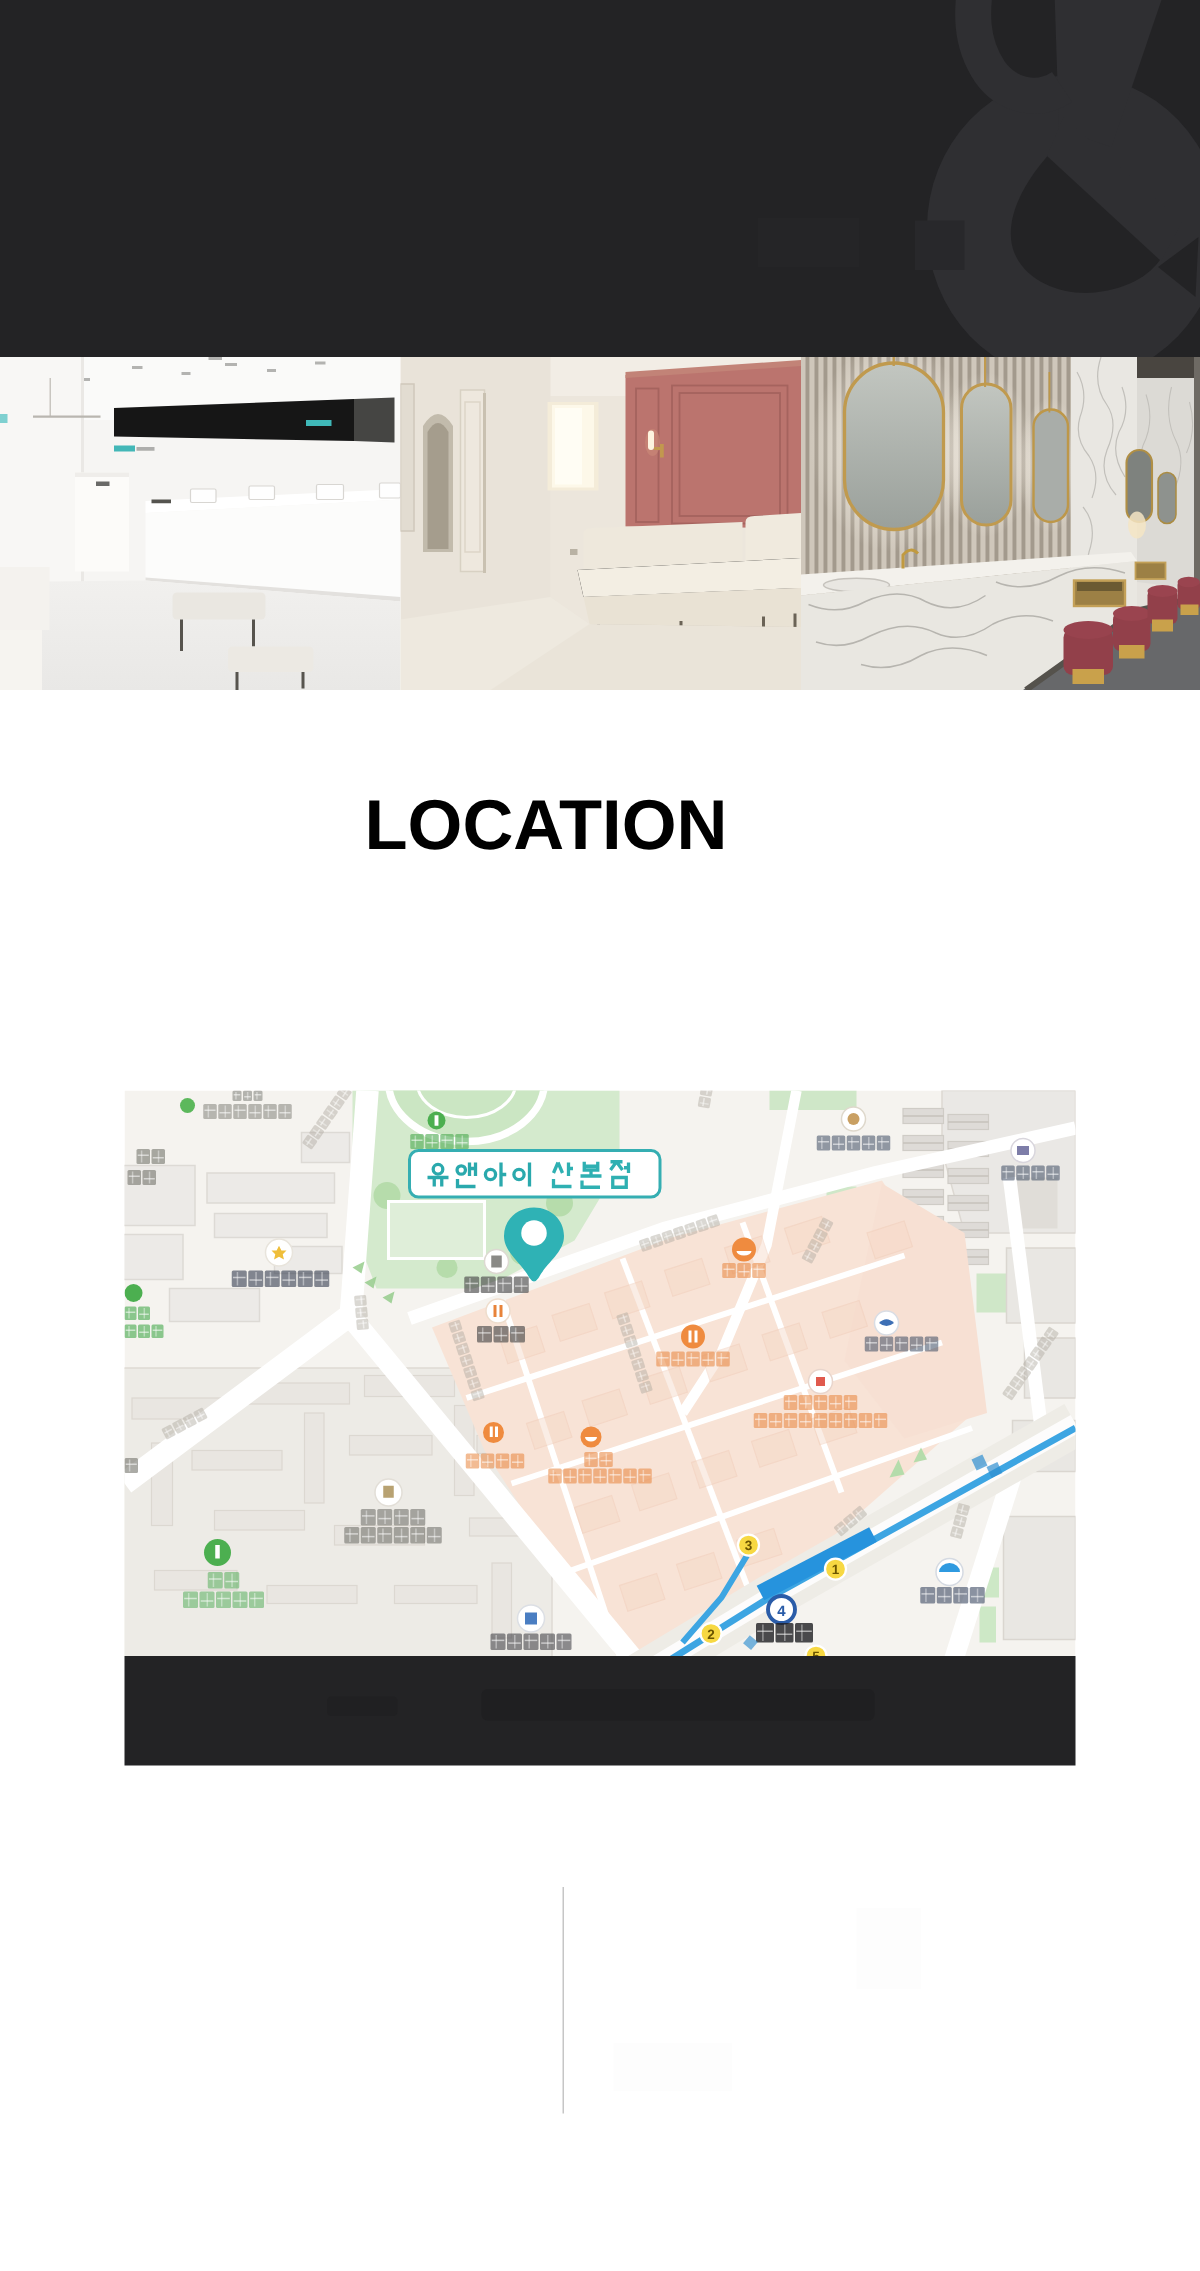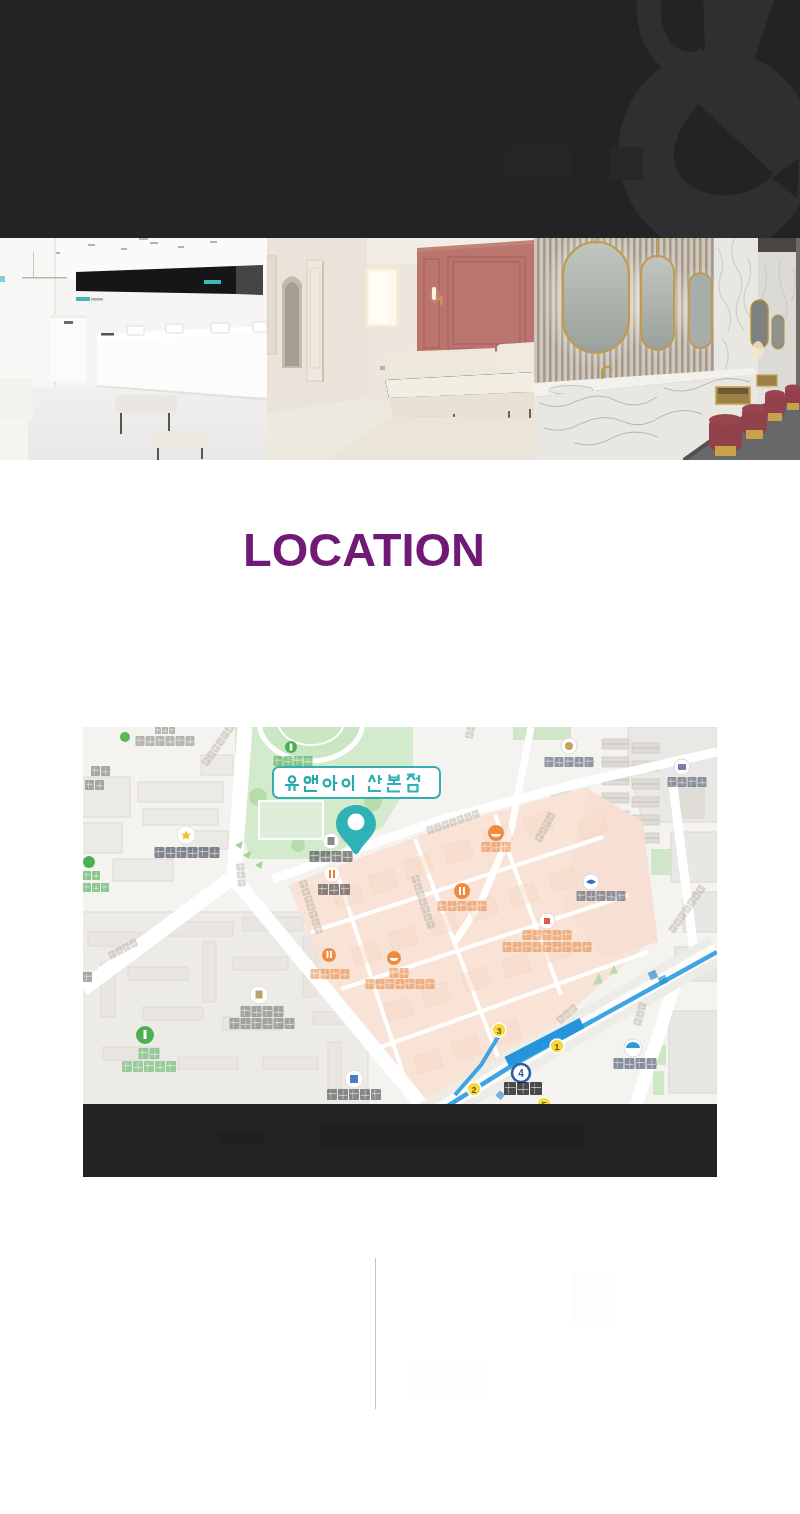--- a/index.html
+++ b/index.html
@@ -228,21 +228,21 @@
   <rect x="212" y="192" width="17" height="9" fill="#c9a14b"></rect>
   <rect x="231" y="155" width="20" height="23" rx="4" fill="#92404a"></rect>
   <ellipse cx="241" cy="156" rx="10" ry="4" fill="#9a444f"></ellipse>
   <rect x="234" y="175" width="14" height="8" fill="#c9a14b"></rect>
   <rect x="251" y="149" width="15" height="19" rx="3" fill="#92404a"></rect>
   <ellipse cx="258.5" cy="150" rx="7.5" ry="3.5" fill="#9a444f"></ellipse>
   <rect x="253" y="165" width="12" height="7" fill="#c9a14b"></rect>
  </g>
 </svg>
 
-<div class="abs" style="left:0;top:522px;width:728px;text-align:center;color:#701a75;font-size:47px;font-weight:bold;letter-spacing:0px;">LOCATION</div>
+<div class="abs" style="left:0;top:522px;width:728px;text-align:center;color:#000000;font-size:47px;font-weight:bold;letter-spacing:0px;">LOCATION</div>
 
 <svg class="abs" style="left:83px;top:727px;" width="634" height="377" viewBox="0 0 634 377">
 <rect width="634" height="377" fill="#f5f3ef"></rect>
 
 <g fill="#eceae7" stroke="#dddad5" stroke-width="1">
 <rect x="-5" y="50" width="52" height="40"></rect>
       <rect x="-5" y="96" width="44" height="30"></rect>
 <rect x="30" y="132" width="60" height="22"></rect>
       <rect x="55" y="55" width="85" height="20"></rect>
 <rect x="60" y="82" width="75" height="16"></rect>

